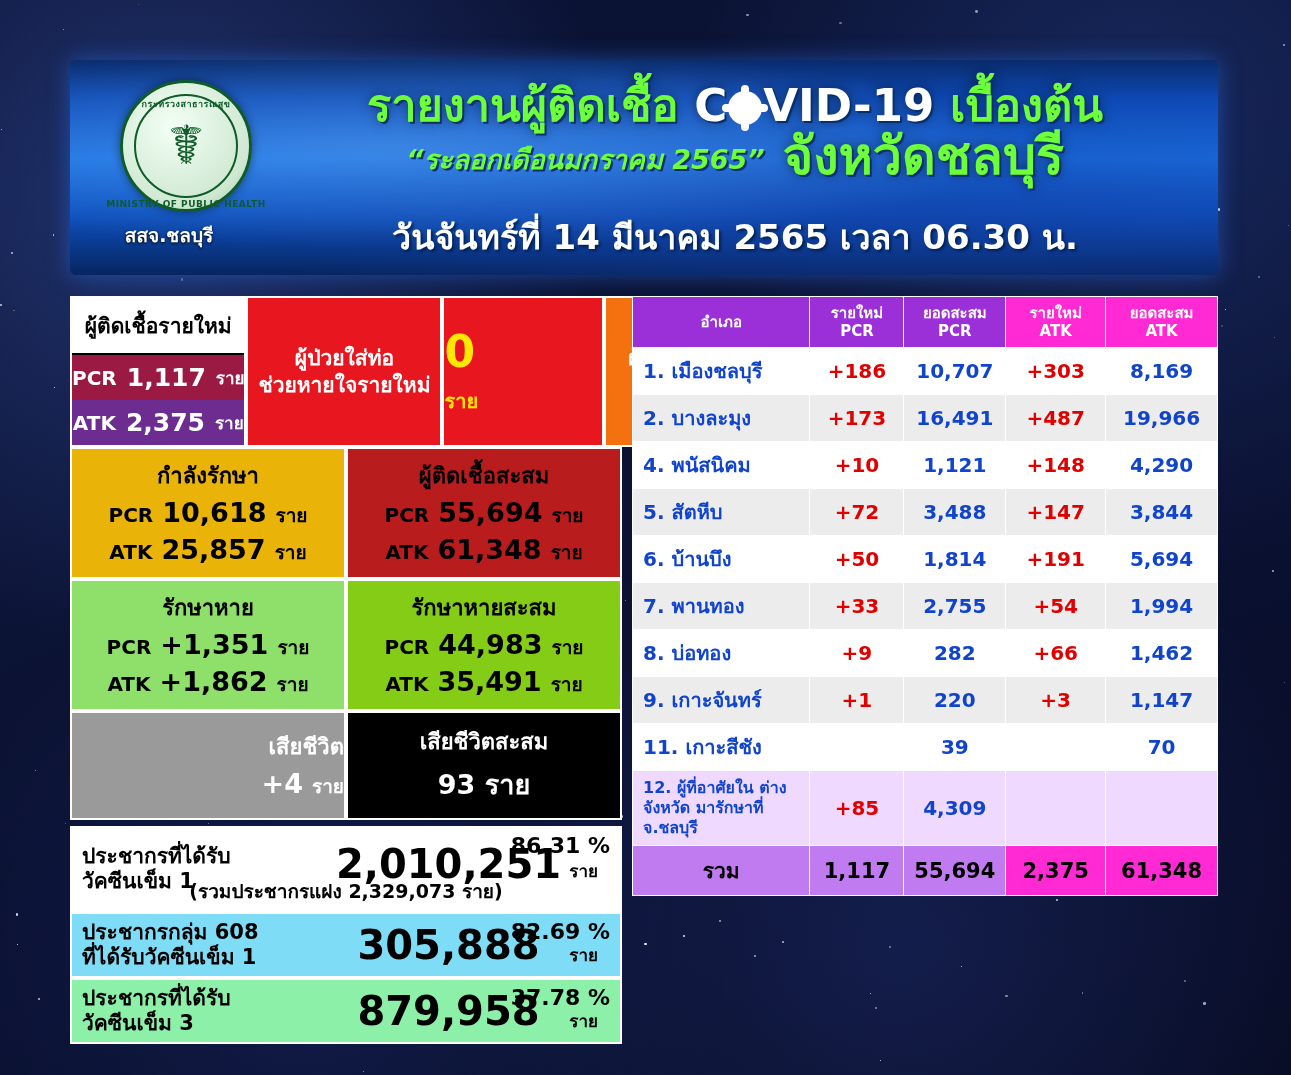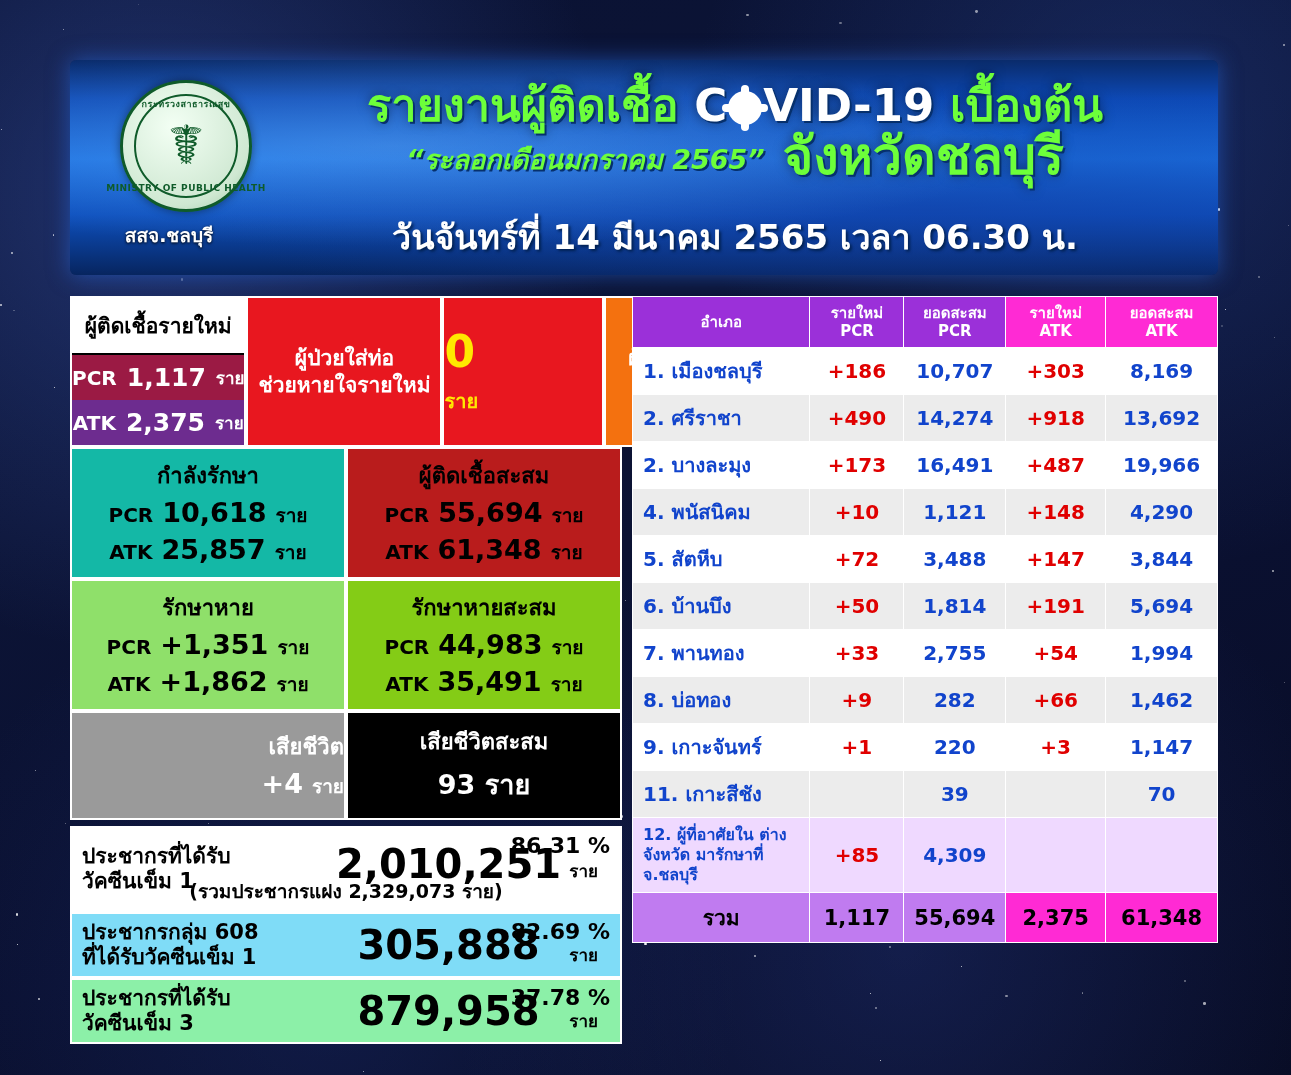--- a/index.html
+++ b/index.html
@@ -52,21 +52,21 @@
     border: 2px solid #0f5b2a;
     display:flex; align-items:center; justify-content:center;
   }
   .logo-caduceus { font-size: 54px; color:#0f5b2a; line-height: 1; }
   .logo-arc {
     position: absolute; left: 50%; transform: translateX(-50%);
     font-size: 9px; color:#0f5b2a; font-weight: bold; letter-spacing: .5px;
     white-space: nowrap;
   }
   .logo-arc.top { top: 14px; }
-  .logo-arc.bottom { bottom: 16px; }
+  .logo-arc.bottom { bottom: 0; }
   #logo-caption {
     position:absolute; left: 24px; top: 160px; width: 150px; text-align:center;
     color:#ffffff; font-size: 19px; font-weight: bold; text-shadow: 0 1px 3px #000;
   }
   #title-line1 {
     position:absolute; left: 200px; top: 20px; width: 930px;
     text-align:center; font-size: 45px; font-weight: bold; line-height: 1.15;
     color:#6dff3a; text-shadow: 2px 2px 0 #06306d, 0 0 12px rgba(0,0,0,.5);
     white-space: nowrap;
   }
@@ -137,21 +137,21 @@
     font-size: 21px; line-height:1.25; padding: 10px 4px;
   }
   #blk-pneu-val {
     width: 162px; background:#f4710f; color:#ffe800;
     display:flex; align-items:baseline; justify-content:center; gap:8px;
   }
   #blk-pneu-val .big { font-size: 44px; font-weight:bold; }
   #blk-pneu-val .unit { font-size: 20px; font-weight:bold; }
 
   
-  .yellowA { background:#14b8a6; }
+  .yellowA { background:#eab308; }
   .yellowB { background:#b91c1c; }
   .greenA  { background:#8fe06a; }
   .greenB  { background:#84cc16; }
   .grayA   { background:#9a9a9a; }
   .blackA  { background:#000000; }
   .head2 { font-size: 22px; font-weight:bold; color:#000; padding: 5px 0 2px; }
   .line2 { font-size: 23px; font-weight:bold; color:#000; padding: 2px 0; display:flex; align-items:baseline; justify-content:center; gap:9px;}
   .line2 .lbl { font-size: 20px; }
   .line2 .val { font-size: 27px; }
   .line2 .unit { font-size: 19px; }
@@ -560,27 +560,20 @@
     </thead>
     <tbody>
       <tr>
         <td class="name">1. เมืองชลบุรี</td>
         <td class="newv">+186</td>
         <td class="cum">10,707</td>
         <td class="newv">+303</td>
         <td class="cum">8,169</td>
       </tr>
       <tr>
-        <td class="name">2. ศรีราชา</td>
-        <td class="newv">+490</td>
-        <td class="cum">14,274</td>
-        <td class="newv">+918</td>
-        <td class="cum">13,692</td>
-      </tr>
-      <tr>
         <td class="name">2. บางละมุง</td>
         <td class="newv">+173</td>
         <td class="cum">16,491</td>
         <td class="newv">+487</td>
         <td class="cum">19,966</td>
       </tr>
       <tr>
         <td class="name">4. พนัสนิคม</td>
         <td class="newv">+10</td>
         <td class="cum">1,121</td>

